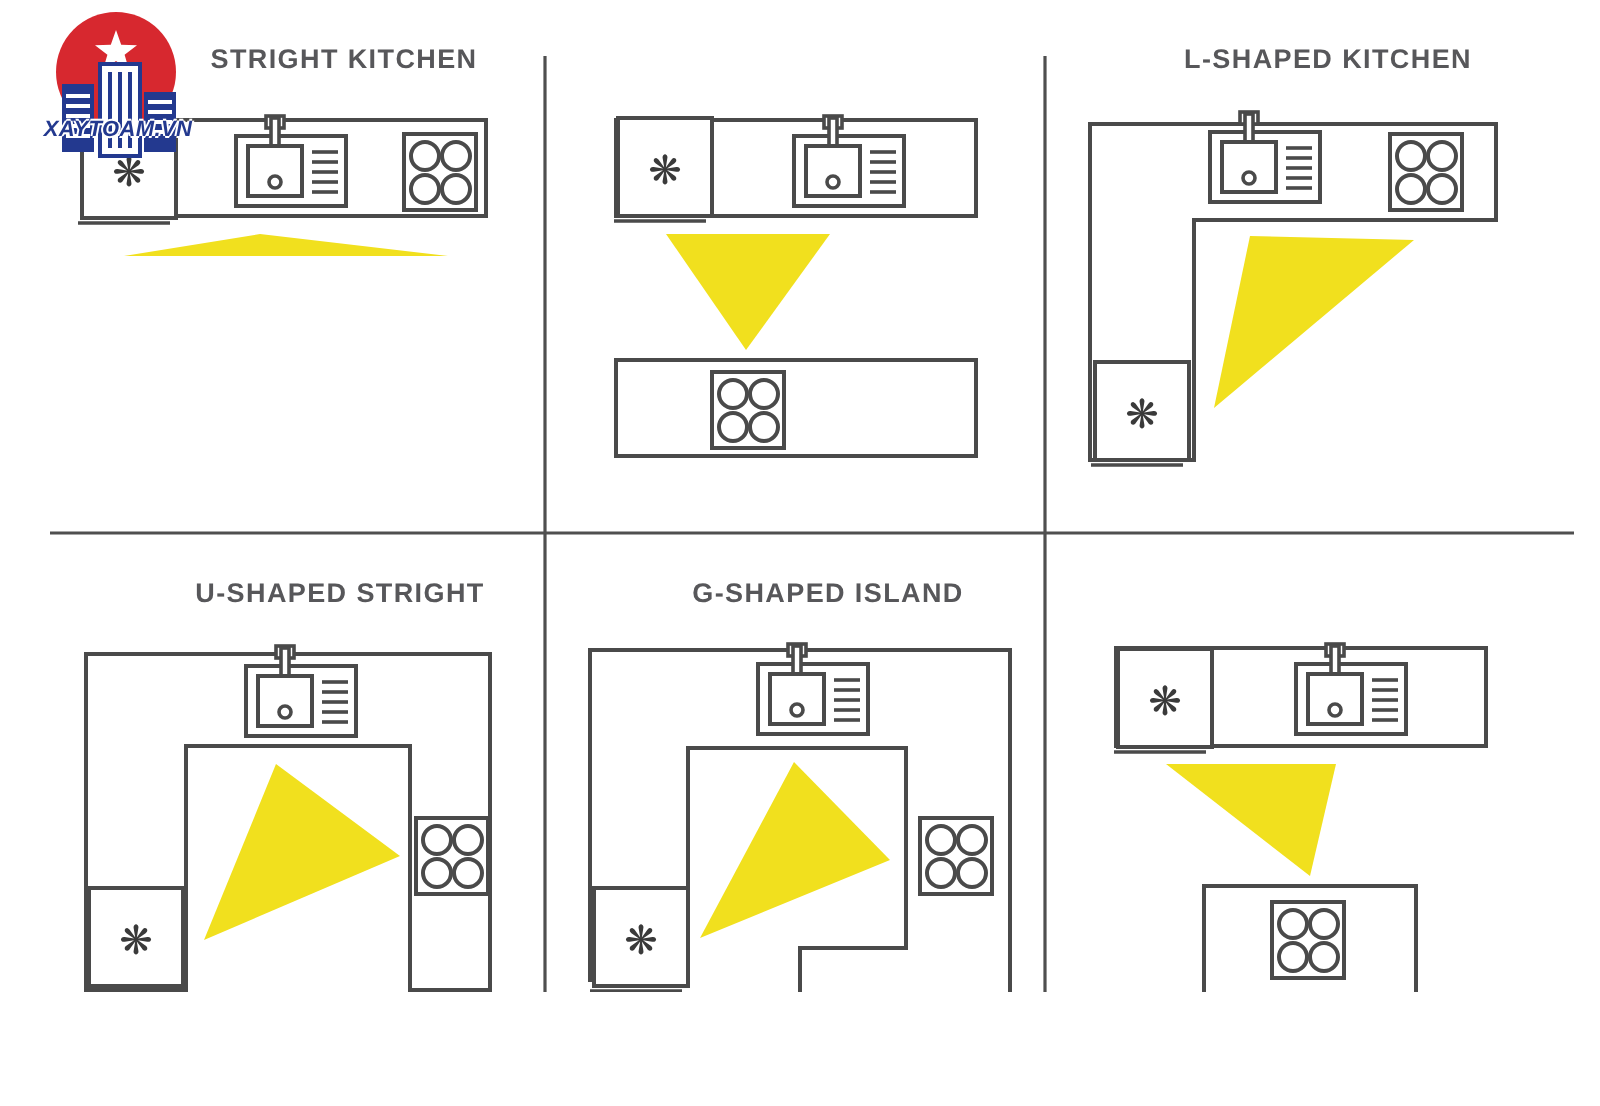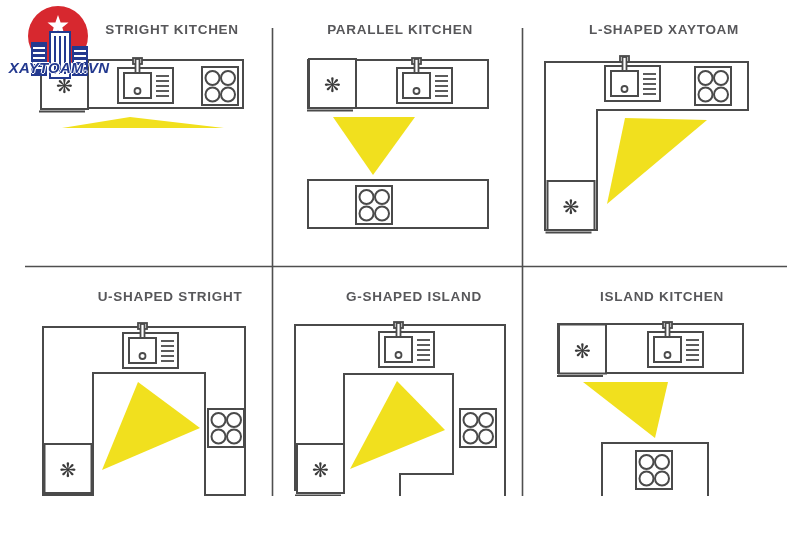--- a/index.html
+++ b/index.html
@@ -23,21 +23,21 @@
   .grid     { stroke:#4f4f4f; stroke-width:1.6; }
   .snow     { font-size:20px; fill:#3a3a3a; text-anchor:middle; font-family:"DejaVu Sans",sans-serif; }
   
   .watermark { position:absolute; left:6px; top:2px; width:106px; height:82px; z-index:3; }
   .logo-red  { fill:var(--red,#d7282f); }
   .logo-blue { fill:var(--blue,#23398f); }
   .win-white { stroke:#ffffff; stroke-width:2; }
   .win-blue  { stroke:var(--blue,#23398f); stroke-width:2; }
   .logo-text {
     position:absolute; left:0; top:57px; width:106px; text-align:center;
-    font-size:15px; font-weight:800; font-style:italic; color:var(--blue,#23398f);
+    font-size:11px; font-weight:800; font-style:italic; color:var(--blue,#23398f);
     text-shadow:1px 0 0 #fff,-1px 0 0 #fff,0 1px 0 #fff,0 -1px 0 #fff;
     letter-spacing:0.2px; white-space:nowrap;
   }
 </style>
 </head>
 <body>
 
 <div class="canvas">
 
   <svg class="scene" width="800" height="553" viewBox="0 0 800 553" xmlns="http://www.w3.org/2000/svg" xmlns:xlink="http://www.w3.org/1999/xlink">
@@ -122,25 +122,23 @@
       <polygon class="tri" points="583,382 668,382 655,438"></polygon>
       <rect class="outline" x="558" y="324" width="185" height="49"></rect>
       <use href="#fridge-def" xlink:href="#fridge-def" x="559" y="324.5"></use>
       <use href="#sink-def" xlink:href="#sink-def" x="648" y="332"></use>
       <rect class="outline" x="602" y="443" width="106" height="54"></rect>
       <use href="#stove-def" xlink:href="#stove-def" x="636" y="451"></use>
     </g>
   </svg>
 
   <div class="title" style="left:172px; top:22px">STRIGHT KITCHEN</div>
-  <div class="title" style="left:400px; top:22px">PARALLEL KITCHEN</div>
-  <div class="title" style="left:664px; top:22px">L-SHAPED XAYTOAM</div>
+  <div class="title" style="left:664px; top:22px">L-SHAPED KITCHEN</div>
   <div class="title" style="left:170px; top:289px">U-SHAPED STRIGHT</div>
   <div class="title" style="left:414px; top:289px">G-SHAPED ISLAND</div>
-  <div class="title" style="left:662px; top:289px">ISLAND KITCHEN</div>
 
   <div class="watermark">
     <svg width="106" height="82" viewBox="0 0 106 82" xmlns="http://www.w3.org/2000/svg">
       <circle class="logo-red" cx="52" cy="34" r="30"></circle>
       <polygon fill="#ffffff" points="52,13 54.6,20.4 62.5,20.6 56.3,25.4 58.5,32.9 52,28.5 45.5,32.9 47.7,25.4 41.5,20.6 49.4,20.4"></polygon>
       <g>
         <rect class="logo-blue" x="25" y="40" width="16" height="34"></rect>
         <g class="win-white">
           <line x1="27" y1="46" x2="39" y2="46"></line>
             <line x1="27" y1="51" x2="39" y2="51"></line>

